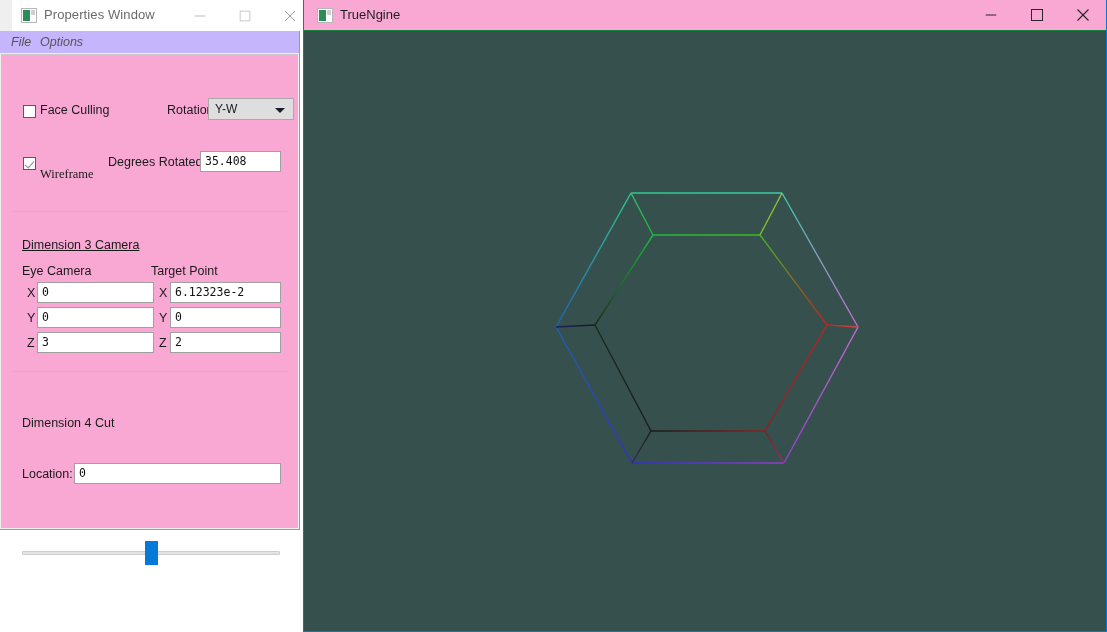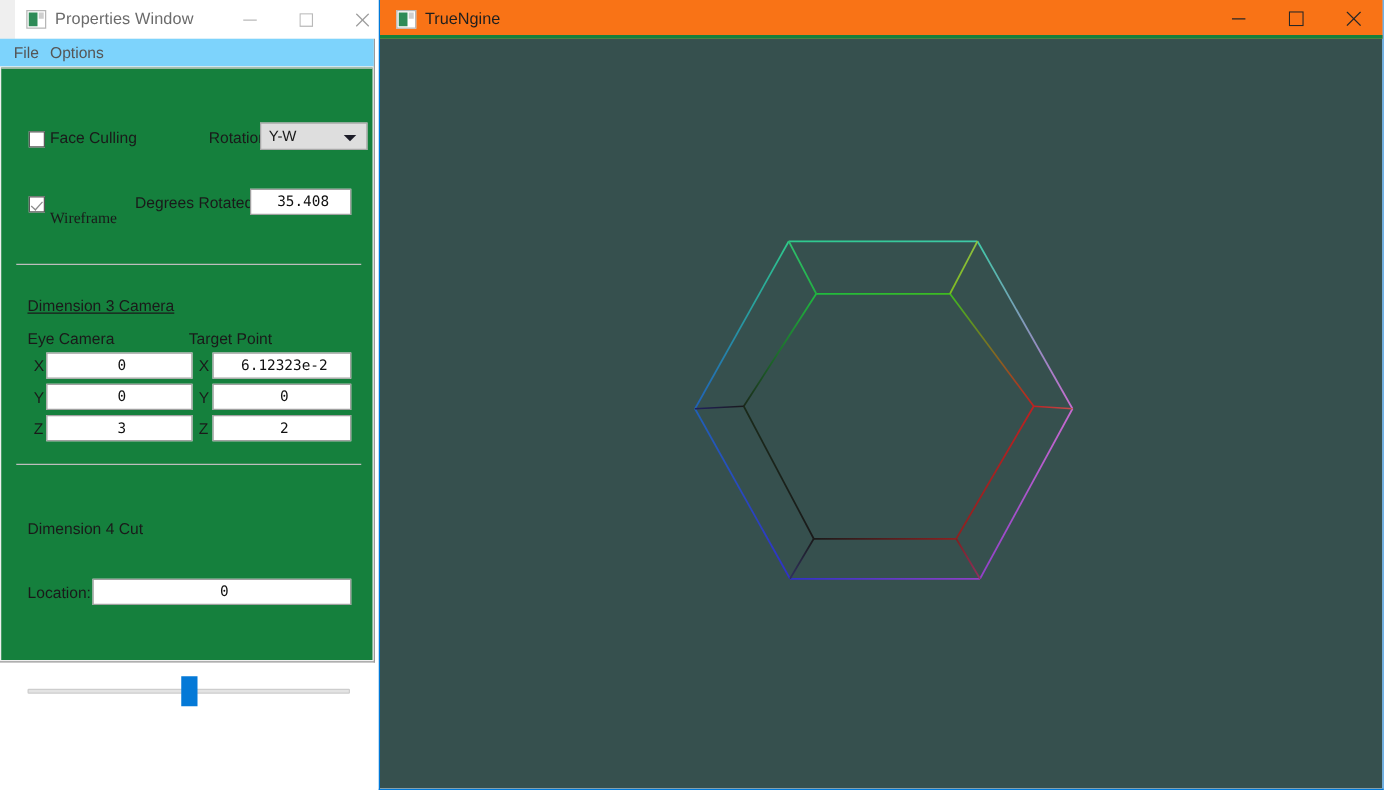--- a/index.html
+++ b/index.html
@@ -79,40 +79,40 @@
   }
   .props-btn svg { position: absolute; left: 50%; top: 50%; transform: translate(-50%,-50%); }
   .props-btn-min { left: 165px; }
   .props-btn-max { left: 210px; }
   .props-btn-close { left: 255px; color: #9e9e9e; }
 
   .props-menubar {
     position: absolute;
     left: 0; top: 31px;
     width: 100%; height: 22px;
-    background: #7dd3fc;
+    background: #c4b5fd;
+    font-style: italic;
   }
   .menu-item {
     position: absolute;
     top: 3px;
     font-size: 12.5px;
     color: #555555;
     padding: 1px 4px;
     cursor: default;
   }
   .menu-file { left: 7px; }
   .menu-options { left: 36px; }
 
   .props-body {
     position: absolute;
     left: 1px; top: 54px;
     right: 1px; bottom: 1px;
-    background: #15803d;
+    background: #f9a8d4;
     border-top: 1px solid #c9c9c9;
-    text-align: center;
   }
 
   .sep {
     position: absolute;
     left: 12px;
     width: 276px;
     height: 1px;
     background: #bdbdbd;
   }
   .sep1 { top: 156px; }
@@ -210,22 +210,22 @@
     width: 804px; height: 632px;
     border: 1px solid #0078d7;
     border-top: none;
     box-sizing: border-box;
     background: #ffffff;
   }
   .tn-titlebar {
     position: absolute;
     left: 0; top: 0;
     width: 100%; height: 31px;
-    background: #f97316;
-    border-bottom: 3px solid #15803d;
+    background: #f9a8d4;
+    border-bottom: 1px solid #15803d;
     box-sizing: border-box;
   }
   .tn-title-icon {
     position: absolute;
     left: 13px; top: 8px;
     width: 16px; height: 15px;
     background: #ffffff;
     border: 1px solid #b6b6b6;
     box-sizing: border-box;
   }

